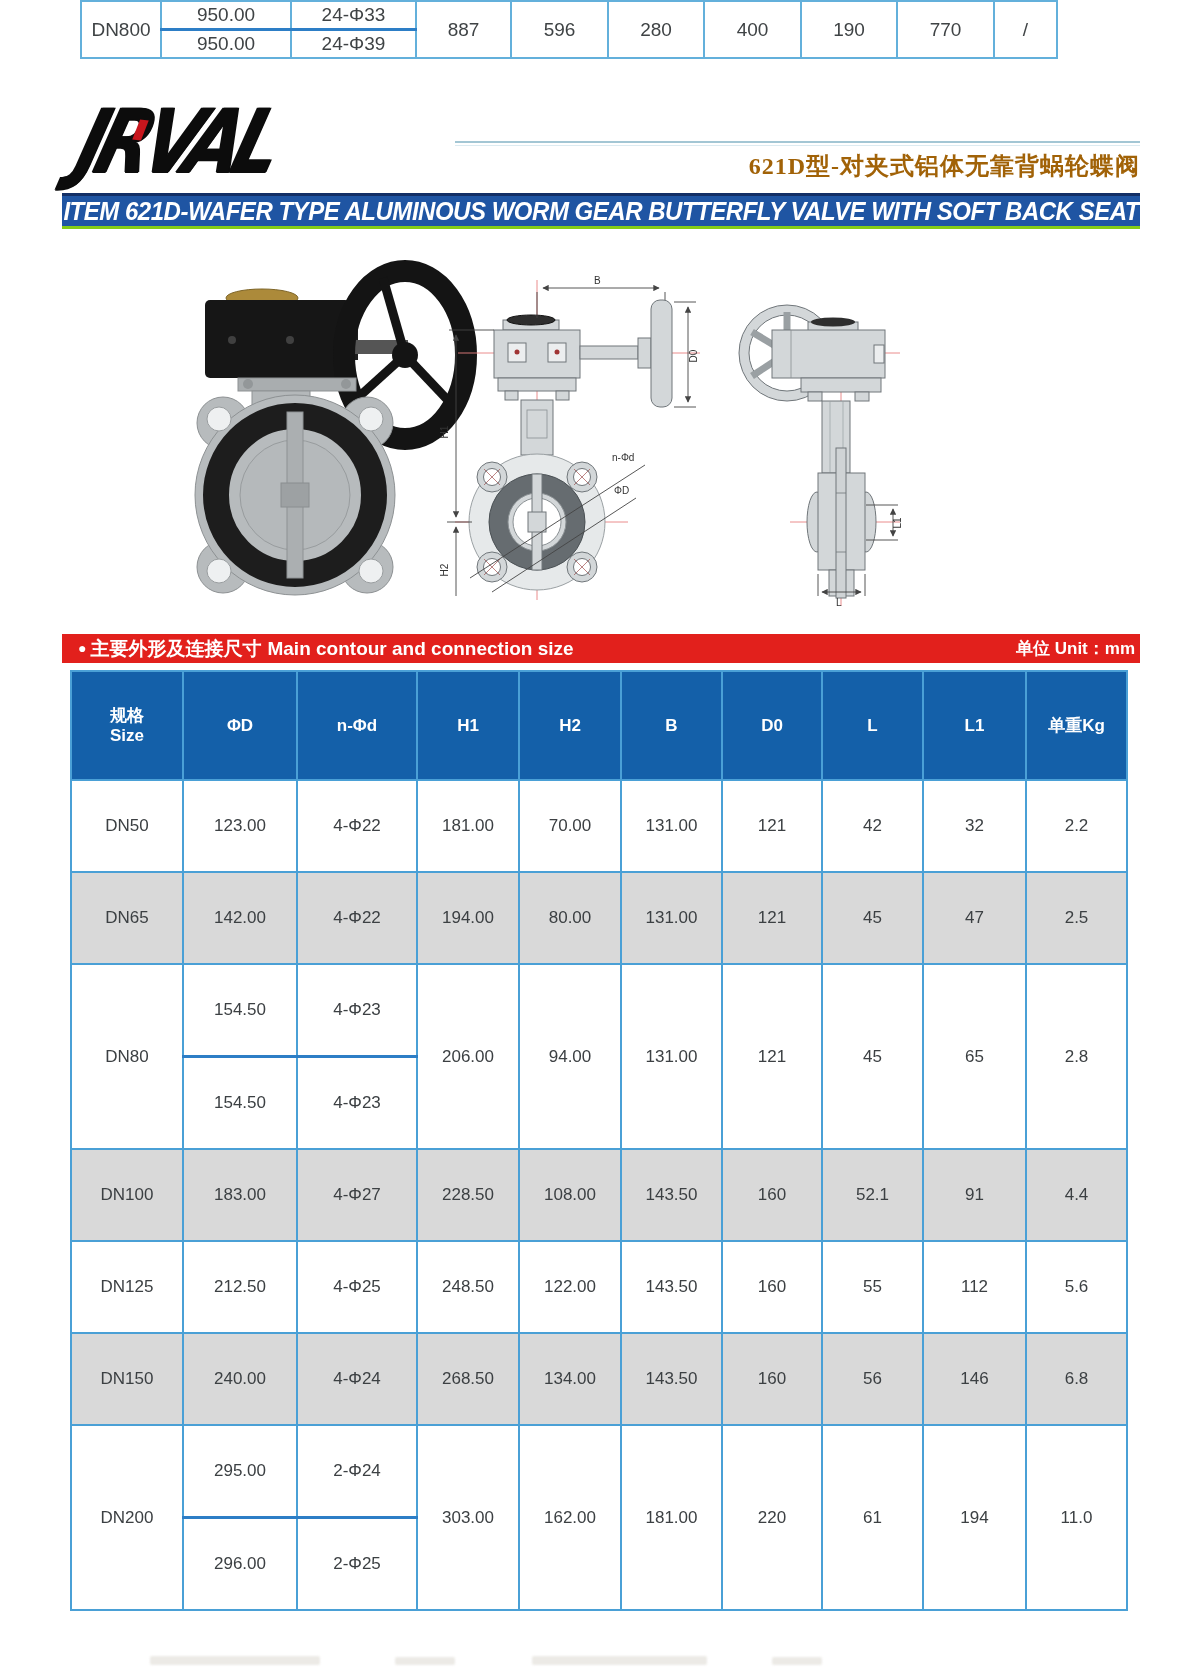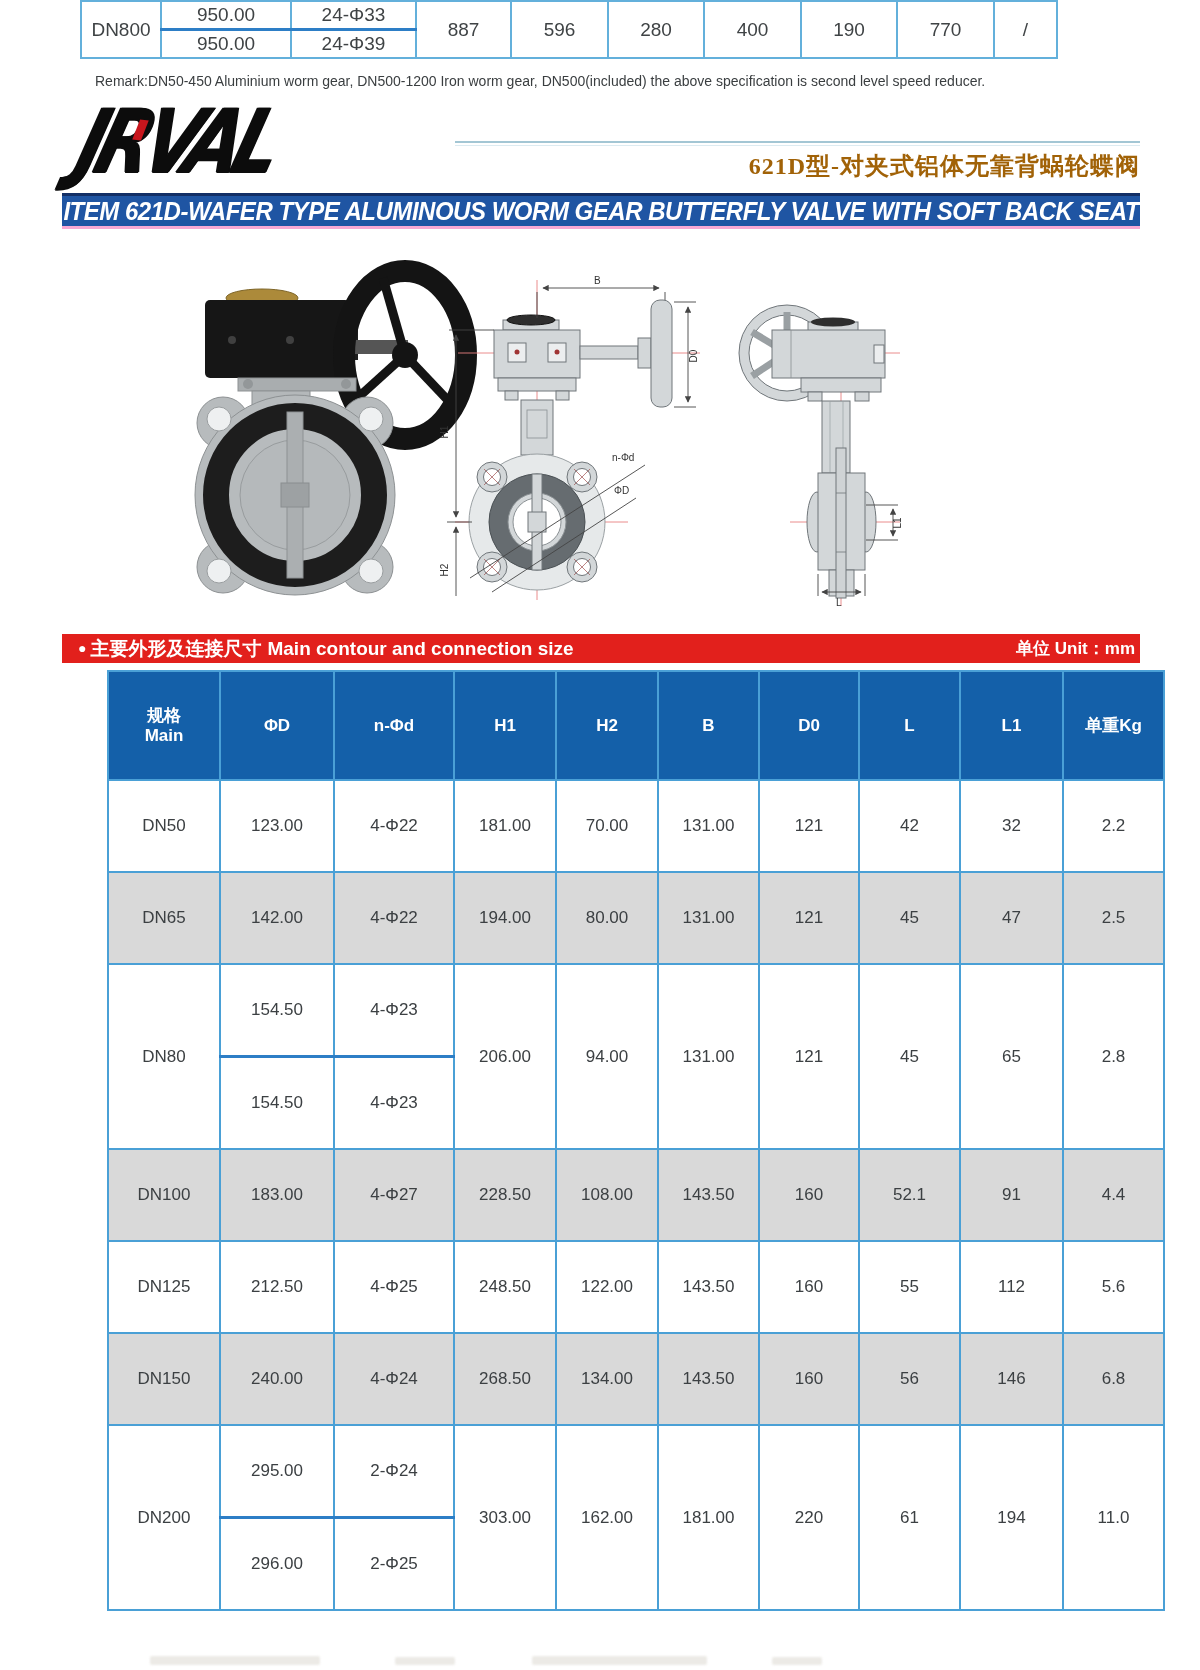--- a/index.html
+++ b/index.html
@@ -25,21 +25,21 @@
              text-shadow:2px 0 0 #0c0c0c,1px 1px 0 #0c0c0c;}
   .logo-accent{position:absolute;left:70px;top:26px;width:9px;height:20px;background:#c8161d;
                transform:skewX(-16deg) rotate(6deg);}
   .title-rule{position:absolute;left:455px;top:141px;width:685px;height:2px;
               border-top:2px solid #a3c6d4;border-bottom:1px solid #dcebf1;}
   .title-cn{position:absolute;right:60px;top:150px;font-family:"Liberation Serif",serif;
             font-weight:bold;font-size:24px;color:#a16207;letter-spacing:1px;white-space:nowrap;}
 
   
   .banner{position:absolute;left:62px;top:193px;width:1078px;height:30px;background:#1f55a3;
-          border-top:3px solid #132f66;border-bottom:3px solid #f9a8d4;
+          border-top:3px solid #132f66;border-bottom:3px solid #84cc16;
           display:flex;align-items:center;justify-content:center;}
   .banner span{color:#fff;font-weight:bold;font-style:italic;font-size:25px;letter-spacing:-0.5px;
                white-space:nowrap;transform:scaleX(0.96);}
 
   
   .drawings{position:absolute;left:0;top:240px;width:1200px;height:370px;}
   .p{fill:#d3d7d9;stroke:#70767a;stroke-width:1;}
   .mt{fill:#b7bbbd;stroke:#8d9193;stroke-width:1;}
   .ln{stroke:#444;stroke-width:0.9;fill:none;}
   .red{stroke:#e88080;stroke-width:0.9;fill:none;}
@@ -47,21 +47,21 @@
 
   
   .redbar{position:absolute;left:62px;top:634px;width:1078px;height:29px;background:#e2201c;
           display:flex;align-items:center;justify-content:space-between;color:#fff;}
   .redbar-left{padding-left:16px;font-size:19px;font-weight:bold;white-space:nowrap;}
   .redbar-left .bullet{font-size:14px;margin-right:4px;vertical-align:2px;}
   .redbar-left .en{font-weight:bold;margin-left:6px;}
   .redbar-right{padding-right:5px;font-size:17px;font-weight:bold;white-space:nowrap;}
 
   
-  .maintable{position:absolute;left:70px;top:670px;width:1056px;border-collapse:collapse;table-layout:fixed;margin-left:37px;}
+  .maintable{position:absolute;left:70px;top:670px;width:1056px;border-collapse:collapse;table-layout:fixed;}
   .maintable th,.maintable td{border:2px solid #4aa0d6;text-align:center;vertical-align:middle;overflow:hidden;}
   .maintable th{background:#1460a9;color:#fff;font-size:17px;font-weight:bold;height:105px;}
   .maintable th div{line-height:20px;}
   .maintable td{font-size:17px;color:#3c4043;background:#fff;}
   .maintable tr.norm td{height:88px;}
   .maintable tr.sub td{height:88px;}
   .maintable tr.gray td{background:#d9d9d9;}
   .maintable td.split-top{border-bottom:3px solid #2d7ec6;}
 
   
@@ -98,21 +98,20 @@
         <td rowspan="2">770</td>
         <td rowspan="2">/</td>
       </tr>
       <tr>
         <td>950.00</td>
         <td>24-Φ39</td>
       </tr>
     </tbody>
   </table>
 
-  <div class="note note-en">Remark:DN50-450  Aluminium worm gear, DN500-1200 Iron worm gear, DN500(included) the above specification is second level speed reducer.</div>
 
   <div class="logo">
     <span class="logo-text">JRVAL</span>
     <span class="logo-accent"></span>
   </div>
   <div class="title-rule"></div>
   <div class="title-cn">621D型-对夹式铝体无靠背蜗轮蝶阀</div>
 
   <div class="banner">
     <span>ITEM 621D-WAFER TYPE ALUMINOUS WORM GEAR BUTTERFLY VALVE WITH SOFT BACK SEAT</span>
@@ -276,21 +275,21 @@
         <col style="width:101px">
         <col style="width:100px">
         <col style="width:101px">
       <col style="width:103px">
         <col style="width:101px">
     </colgroup>
     <tbody>
       <tr class="head">
         <th>
           <div>规格</div>
-          <div>Main</div>
+          <div>Size</div>
         </th>
         <th>ΦD</th>
         <th>n-Φd</th>
         <th>H1</th>
         <th>H2</th>
         <th>B</th>
         <th>D0</th>
         <th>L</th>
         <th>L1</th>
         <th>单重Kg</th>

